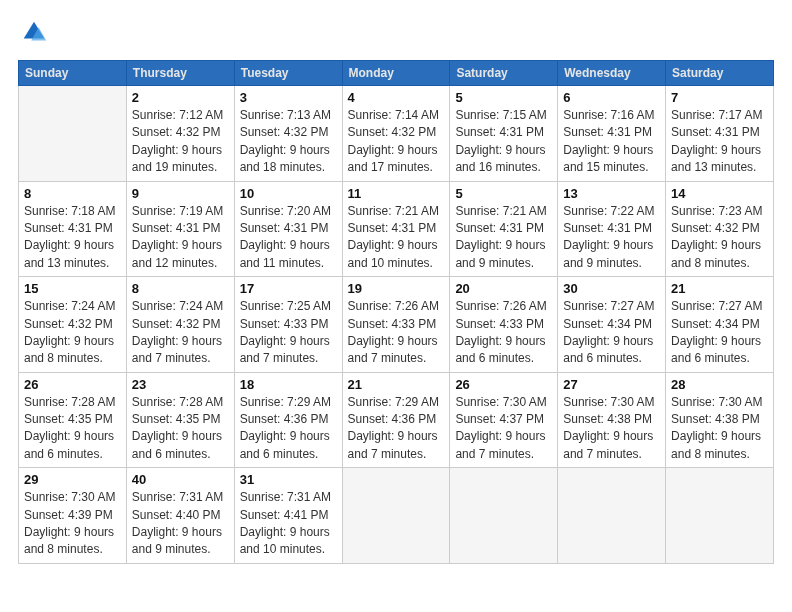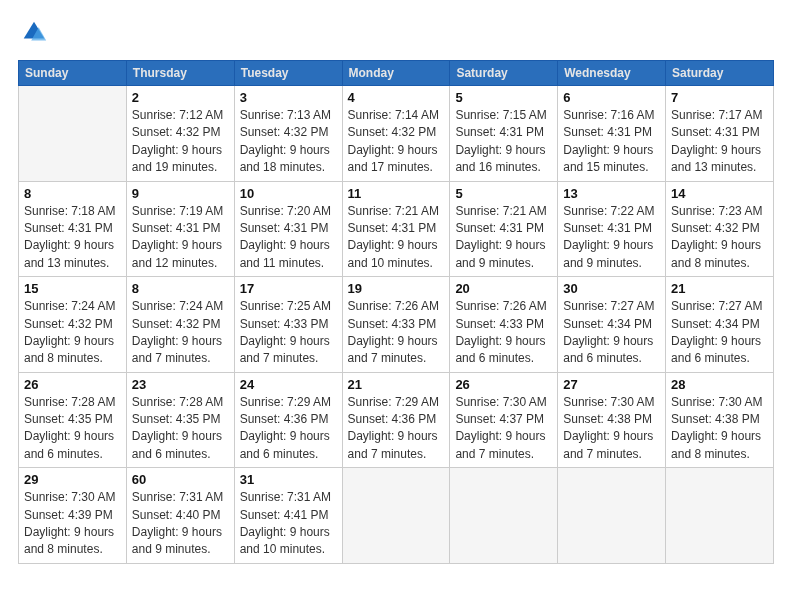--- a/index.html
+++ b/index.html
@@ -222,21 +222,21 @@
         <tr>
           <td>
             <span class="day-number">26</span>
 <div class="day-info">Sunrise: 7:28 AM<br>Sunset: 4:35 PM<br>Daylight: 9 hours and 6 minutes.</div>
           </td>
           <td>
             <span class="day-number">23</span>
 <div class="day-info">Sunrise: 7:28 AM<br>Sunset: 4:35 PM<br>Daylight: 9 hours and 6 minutes.</div>
           </td>
           <td>
-            <span class="day-number">24</span>
+            <span class="day-number">18</span>
 <div class="day-info">Sunrise: 7:29 AM<br>Sunset: 4:36 PM<br>Daylight: 9 hours and 6 minutes.</div>
           </td>
           <td>
             <span class="day-number">21</span>
 <div class="day-info">Sunrise: 7:29 AM<br>Sunset: 4:36 PM<br>Daylight: 9 hours and 7 minutes.</div>
           </td>
           <td>
             <span class="day-number">26</span>
 <div class="day-info">Sunrise: 7:30 AM<br>Sunset: 4:37 PM<br>Daylight: 9 hours and 7 minutes.</div>
           </td>
@@ -248,21 +248,21 @@
             <span class="day-number">28</span>
 <div class="day-info">Sunrise: 7:30 AM<br>Sunset: 4:38 PM<br>Daylight: 9 hours and 8 minutes.</div>
           </td>
         </tr>
         <tr class="last-row">
           <td>
             <span class="day-number">29</span>
 <div class="day-info">Sunrise: 7:30 AM<br>Sunset: 4:39 PM<br>Daylight: 9 hours and 8 minutes.</div>
           </td>
           <td>
-            <span class="day-number">60</span>
+            <span class="day-number">40</span>
 <div class="day-info">Sunrise: 7:31 AM<br>Sunset: 4:40 PM<br>Daylight: 9 hours and 9 minutes.</div>
           </td>
           <td>
             <span class="day-number">31</span>
 <div class="day-info">Sunrise: 7:31 AM<br>Sunset: 4:41 PM<br>Daylight: 9 hours and 10 minutes.</div>
           </td>
           <td class="empty"></td>
           <td class="empty"></td>
           <td class="empty"></td>
           <td class="empty"></td>

